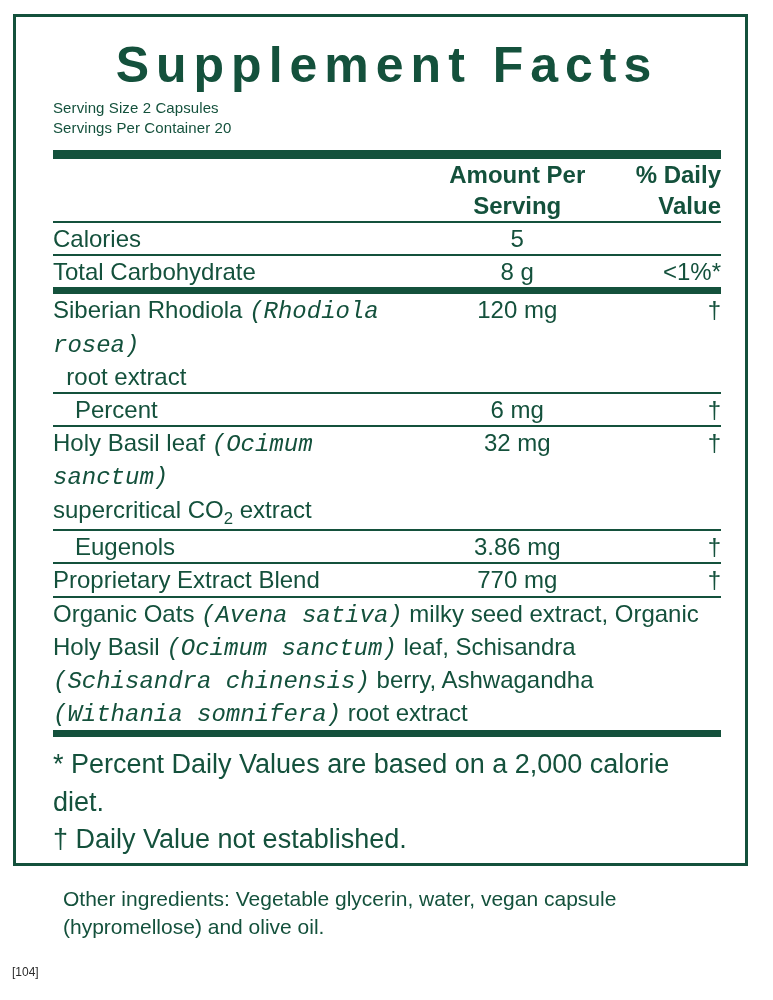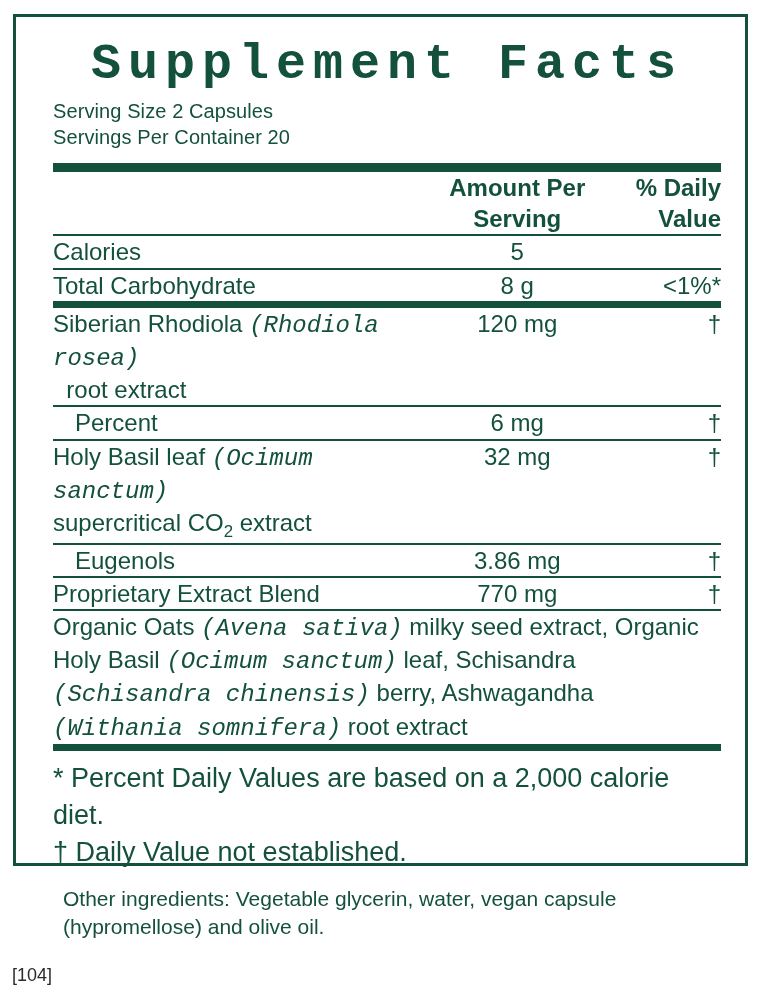--- a/index.html
+++ b/index.html
@@ -31,24 +31,23 @@
     right: 24px;
   }
   #facts-title {
     font-size: 50px;
     font-weight: bold;
     letter-spacing: 7px;
     line-height: 1.05;
     text-align: center;
     white-space: nowrap;
     margin: 0 0 6px 0;
-    font-family: Liberation Mono, monospace;
   }
   .serving-line {
-    font-size: 20px;
+    font-size: 15px;
     line-height: 1.34;
     letter-spacing: 0.1px;
   }
   .rule-thick {
     height: 9px;
     background: #14513c;
     margin-top: 12px;
   }
   .rule-med {
     height: 7px;
@@ -98,21 +97,21 @@
     left: 63px;
     top: 885px;
     width: 680px;
     font-size: 21px;
     line-height: 1.35;
   }
   #code {
     position: absolute;
     left: 12px;
     top: 965px;
-    font-size: 18px;
+    font-size: 12px;
     color: #2b2b2b;
     font-family: "Liberation Sans", sans-serif;
   }
   sub { font-size: 70%; }
 </style>
 </head>
 <body>
 
 <div id="label-panel">
   <div id="panel-inner">

